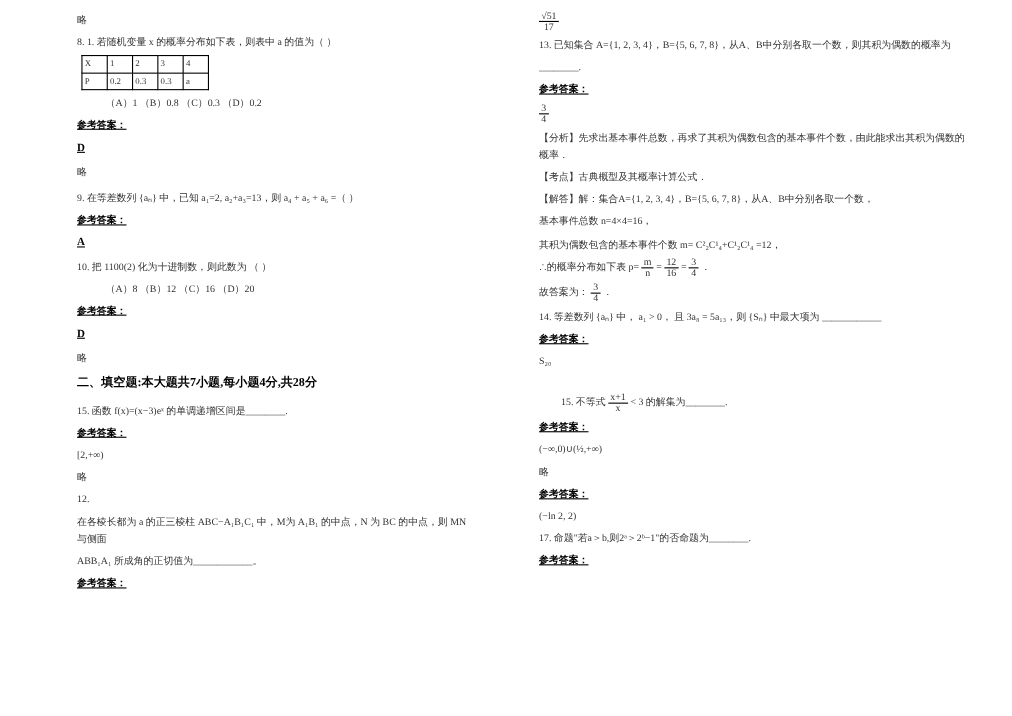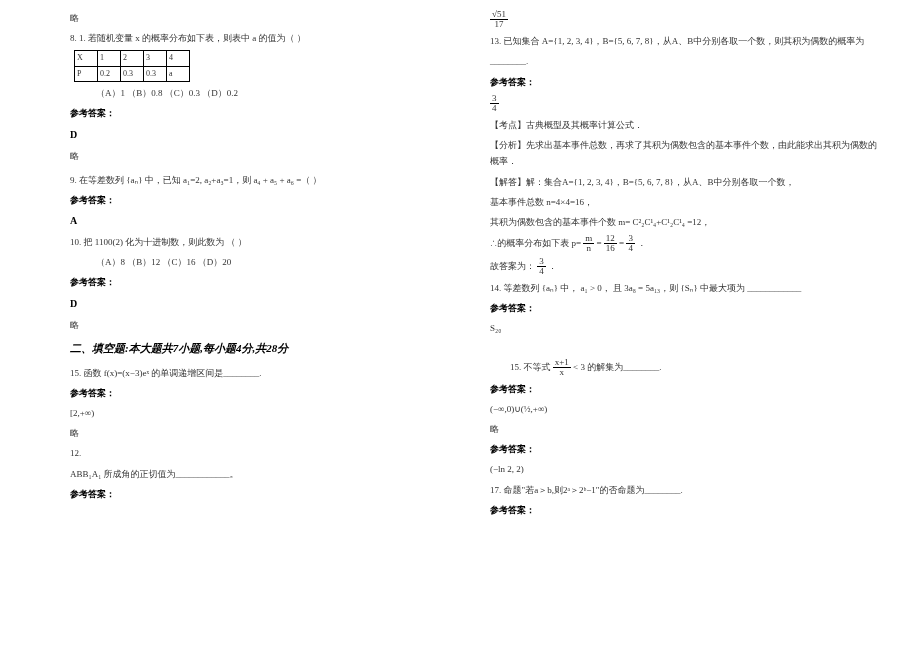--- a/index.html
+++ b/index.html
@@ -22,40 +22,40 @@
 }
 .col {
   width: 50%;
   padding: 10px 30px 10px 70px;
   box-sizing: border-box;
   line-height: 1.8;
 }
 .col.right { padding: 10px 36px 10px 30px; }
 .line { margin: 0 0 4px 0; }
 .small { font-size: 9px; }
-.bold { font-weight: bold; font-style: italic; }
+.bold { font-weight: bold; }
 .black { color: #000; }
 .indent { padding-left: 20px; margin-top: 21px; }
 .indent2 { padding-left: 26px; }
 table.prob {
   border-collapse: collapse;
   margin: 3px 0 3px 4px;
 }
 table.prob td {
   border: 1px solid #000;
   padding: 0 2px;
   font-size: 8px;
   text-align: left;
   min-width: 18px;
 }
 .frac { display:inline-block; vertical-align:middle; text-align:center; font-size:9px; line-height:1.0;}
 .frac .n { display:block; border-bottom:1px solid #000; padding:0 2px;}
 .frac .d { display:block; padding:0 2px;}
 .big { font-size:11px;}
-.rbold { font-weight:bold; color:#000;}
+.rbold { font-weight:bold; color:#000;text-decoration:underline;}
 </style>
 </head>
 <body>
 
 <div class="page">
 
   <div class="col">
     <div class="line small">略</div>
 
     <div class="line small">8. 1. 若随机变量 x 的概率分布如下表，则表中 a 的值为（   ）</div>
@@ -78,55 +78,56 @@
       </tr>
     </tbody>
       </table>
 
     <div class="line small indent2">（A）1    （B）0.8    （C）0.3    （D）0.2</div>
     <div class="line small rbold">参考答案：</div>
     <div class="line rbold">D</div>
     <div class="line small">略</div>
 
     <div style="height:4px"></div>
-    <div class="line small">9. 在等差数列 {aₙ} 中，已知 a₁=2, a₂+a₃=1，则 a₄ + a₅ + a₆ =（    ）</div>
+    <div class="line small">9. 在等差数列 {aₙ} 中，已知 a₁=2, a₂+a₃=13，则 a₄ + a₅ + a₆ =（    ）</div>
     <div class="line small rbold">参考答案：</div>
     <div class="line rbold">A</div>
 
     <div class="line small">10. 把 1100(2) 化为十进制数，则此数为    （    ）</div>
     <div class="line small indent2">（A）8               （B）12               （C）16               （D）20</div>
     <div class="line small rbold">参考答案：</div>
     <div class="line rbold">D</div>
     <div class="line small">略</div>
 
     <div class="line bold black big" style="margin:6px 0;">二、填空题:本大题共7小题,每小题4分,共28分</div>
 
     <div class="line small">15. 函数 f(x)=(x−3)eˣ 的单调递增区间是________.</div>
     <div class="line small rbold">参考答案：</div>
     <div class="line small">[2,+∞)</div>
     <div class="line small">略</div>
 
     <div class="line small">12.</div>
+    <div class="line small">在各棱长都为 a 的正三棱柱 ABC−A₁B₁C₁ 中，M为 A₁B₁ 的中点，N 为 BC 的中点，则 MN 与侧面</div>
     <div class="line small">ABB₁A₁ 所成角的正切值为____________。</div>
     <div class="line small rbold">参考答案：</div>
   </div>
 
   <div class="col right">
     <div class="line">
       <span class="frac"><span class="n">√51</span><span class="d">17</span></span>
     </div>
 
     <div class="line small">13. 已知集合 A={1, 2, 3, 4}，B={5, 6, 7, 8}，从A、B中分别各取一个数，则其积为偶数的概率为</div>
     <div class="line small">________.</div>
     <div class="line small rbold">参考答案：</div>
     <div class="line">
       <span class="frac"><span class="n">3</span><span class="d">4</span></span>
     </div>
+    <div class="line small">【分析】先求出基本事件总数，再求了其积为偶数包含的基本事件个数，由此能求出其积为偶数的概率．</div>
     <div class="line small">【考点】古典概型及其概率计算公式．</div>
-    <div class="line small">【分析】先求出基本事件总数，再求了其积为偶数包含的基本事件个数，由此能求出其积为偶数的概率．</div>
     <div class="line small">【解答】解：集合A={1, 2, 3, 4}，B={5, 6, 7, 8}，从A、B中分别各取一个数，</div>
     <div class="line small">基本事件总数 n=4×4=16，</div>
 
     <div class="line small">
       <span>其积为偶数包含的基本事件个数 m=</span>
       <span>C²₂C¹₄+C¹₂C¹₄</span>
       <span>=12，</span>
     </div>
 
     <div class="line small">

